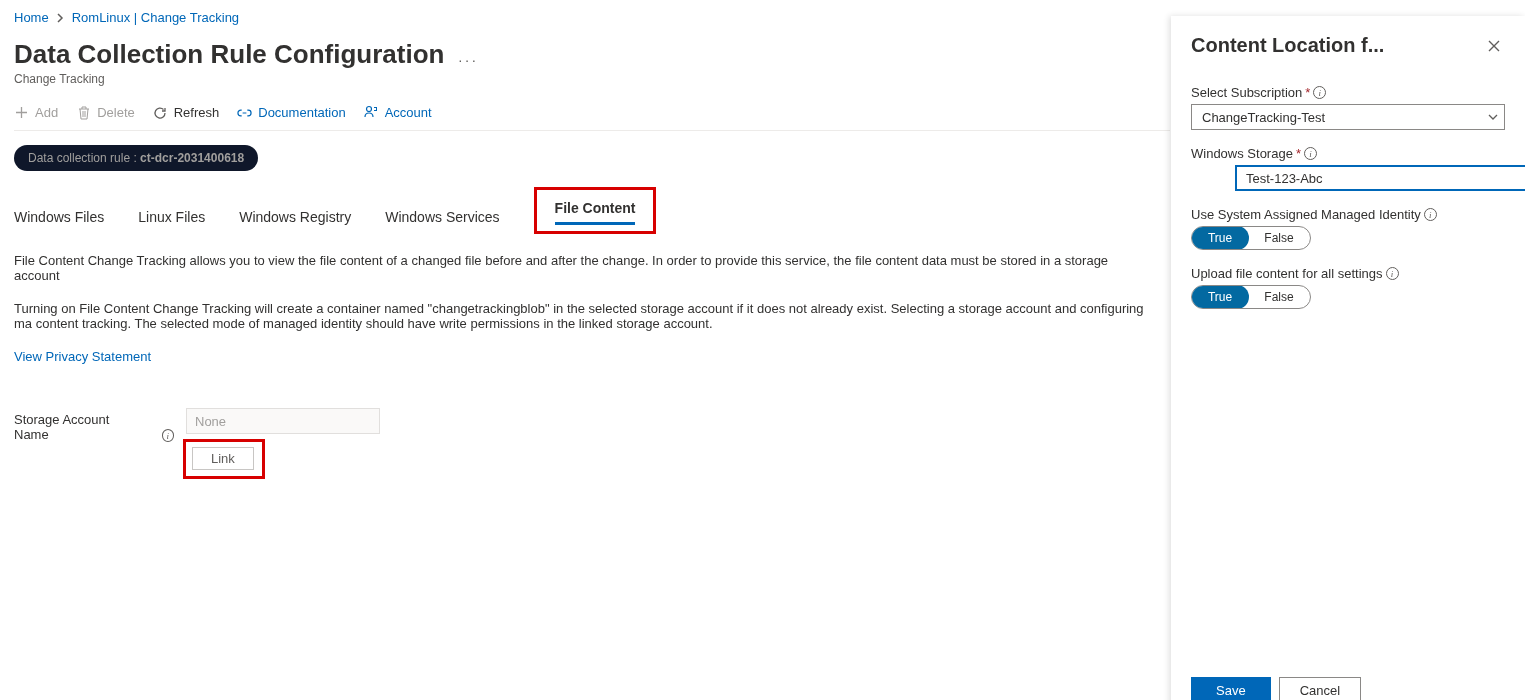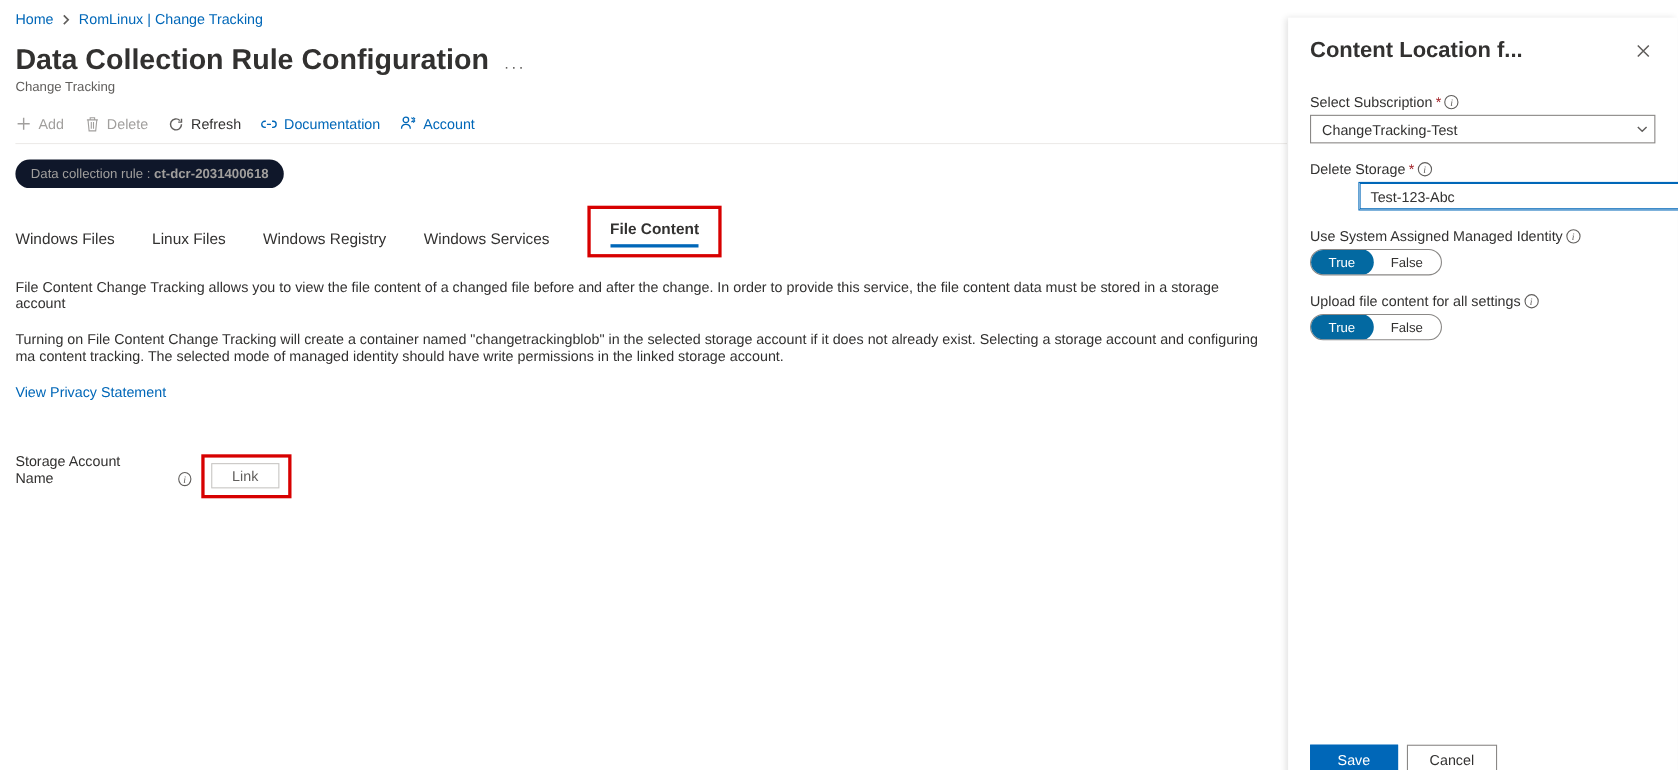--- a/index.html
+++ b/index.html
@@ -250,20 +250,21 @@
   <p class="desc-block">Turning on File Content Change Tracking will create a container named "changetrackingblob" in the selected storage account if it does not already exist. Selecting a storage account and configuring ma content tracking. The selected mode of managed identity should have write permissions in the linked storage account.</p>
   <a class="privacy-link">View Privacy Statement</a>
 
   
   <div class="storage-row">
     <div class="storage-label">
       <span>Storage Account Name</span>
       <span class="info-icon">i</span>
     </div>
     <div style="flex:1;">
+      <input class="storage-input" type="text" readonly="" value="None" style="">
       <div>
         <div class="link-btn-wrap">
           <button>Link</button>
         </div>
       </div>
     </div>
   </div>
 
 </div>
 
@@ -289,21 +290,21 @@
         <span class="fld-chevron">
           <svg width="10" height="6" viewBox="0 0 10 6">
               <path d="M1 1l4 4 4-4" fill="none" stroke="#605e5c" stroke-width="1.3"></path>
             </svg>
         </span>
       </div>
     </div>
 
     <div class="fld">
       <div class="fld-label">
-        <span>Delete Storage</span>
+        <span>Windows Storage</span>
         <span class="req">*</span>
         <span class="info-icon">i</span>
       </div>
       <div class="fld-select focused">
         <span>Test-123-Abc</span>
         <span class="fld-chevron">
           <svg width="10" height="6" viewBox="0 0 10 6">
               <path d="M1 1l4 4 4-4" fill="none" stroke="#605e5c" stroke-width="1.3"></path>
             </svg>
         </span>

